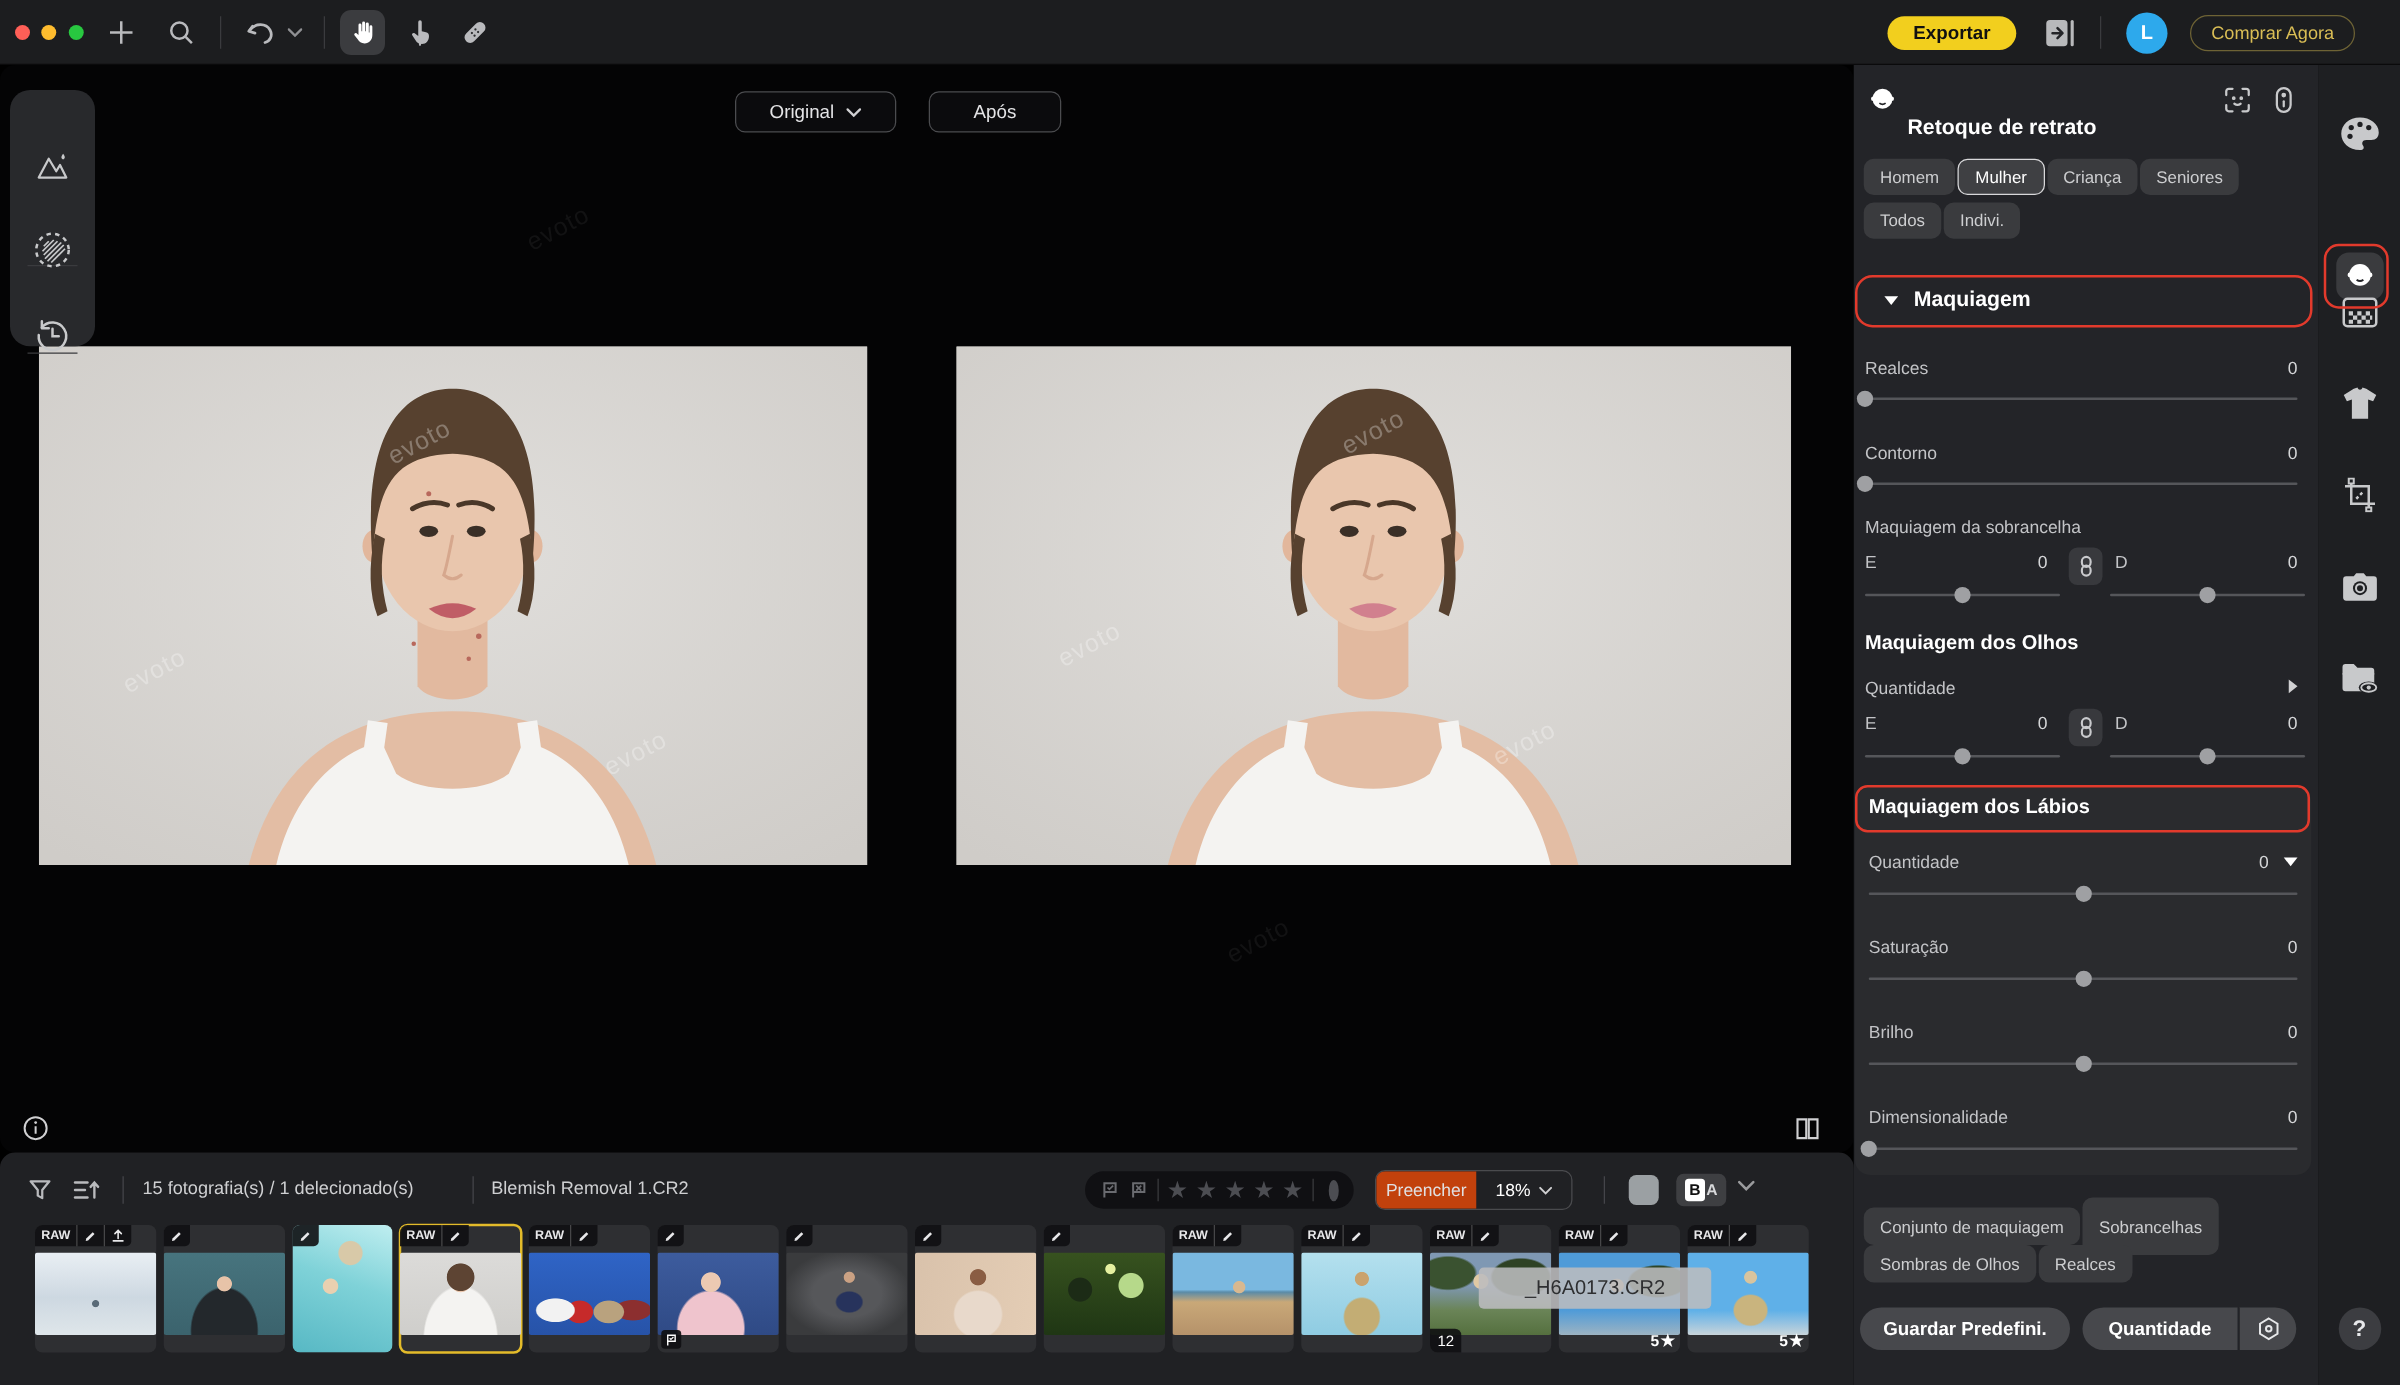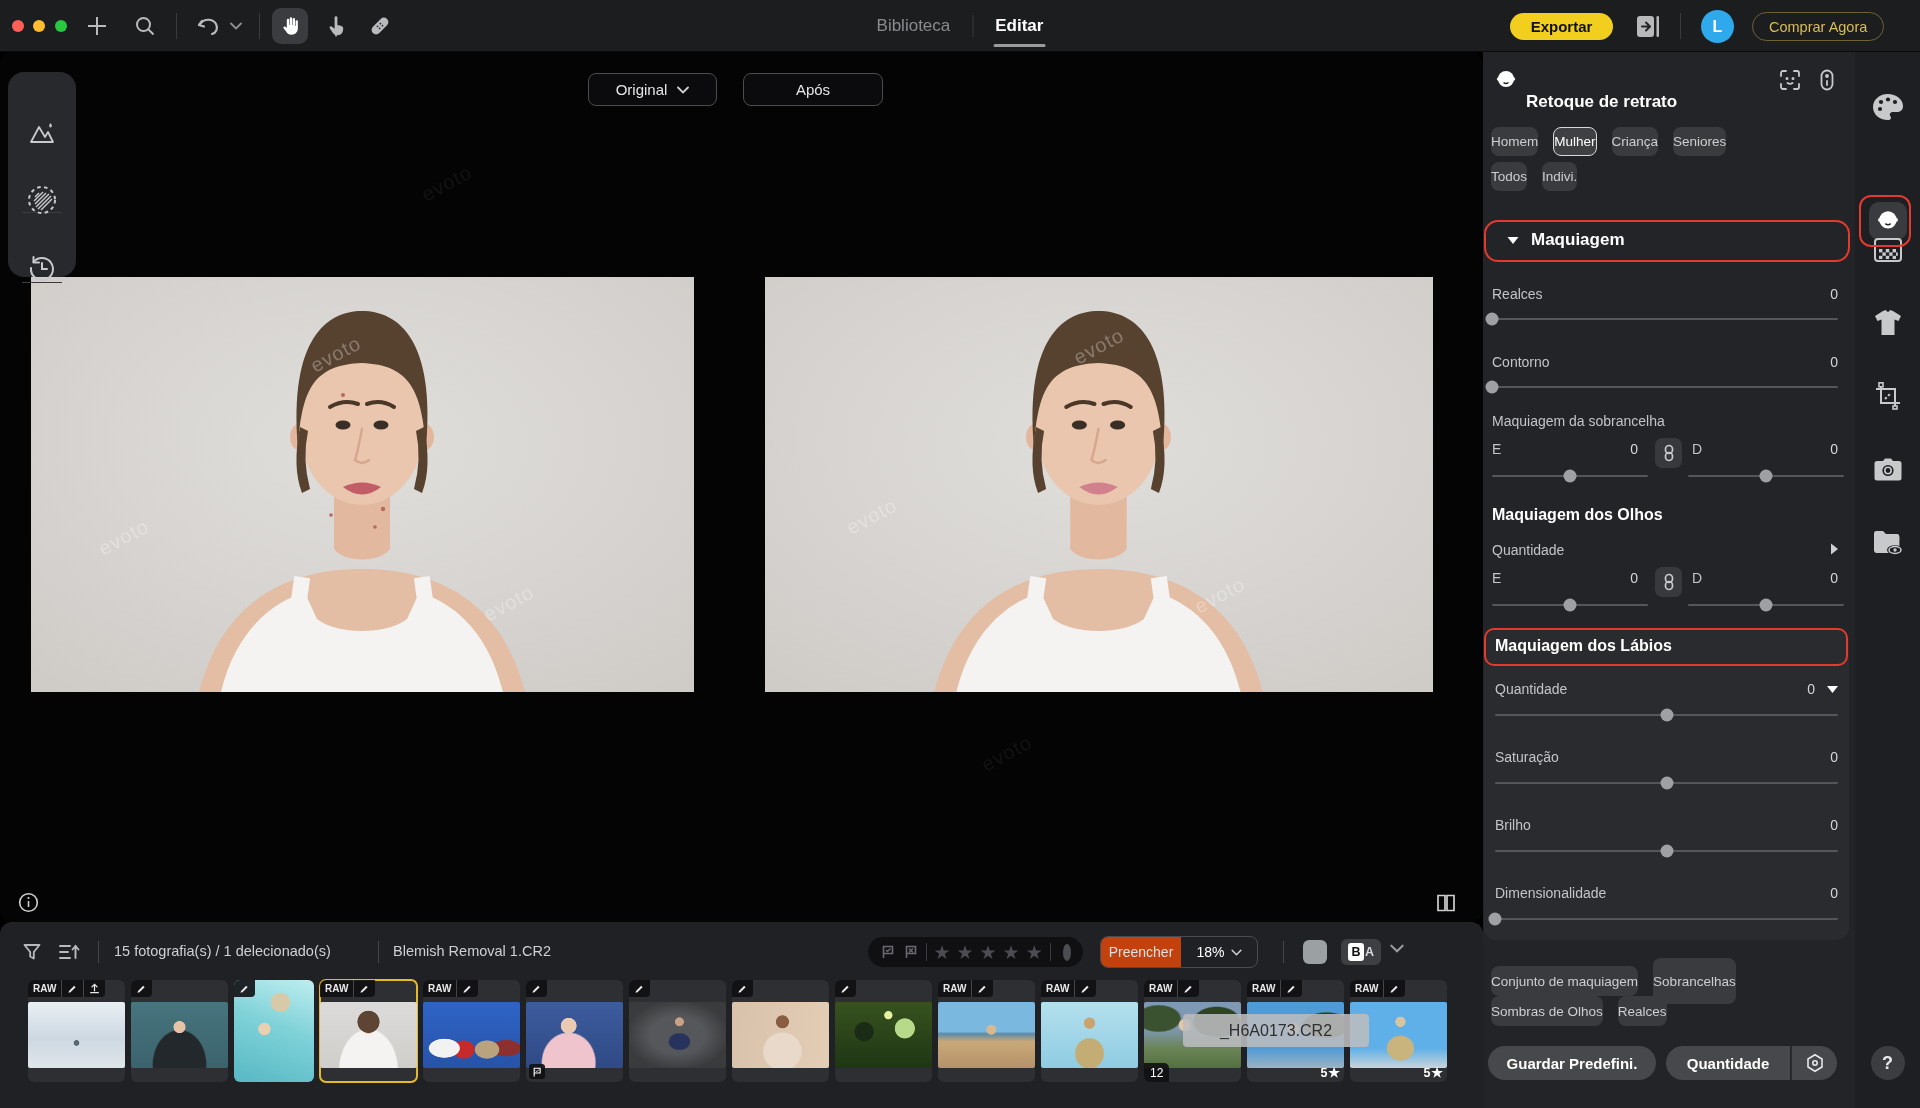--- a/index.html
+++ b/index.html
@@ -150,23 +150,23 @@
              linear-gradient(180deg,#4f9bd8 0 70%,#9cb3c2 100%); }
   .sc-sky-model { background:radial-gradient(circle at 52% 30%, #d8c49e 0 7%, transparent 8%),
              radial-gradient(ellipse at 52% 70%, #c9b47e 0 18%, transparent 20%),
              linear-gradient(180deg,#5fb0e8 0 70%,#c8d4da 100%); }
 
   
   .panel { position:absolute; left:1483px; top:52px; width:372px; height:1056px;
            background:#232428; z-index:12; }
   .p-abs { position:absolute; }
   .p-title { font-size:17px; font-weight:bold; color:#fff;margin-top:23px; }
-  .chip { height:29px; padding:0 0; background:#3a3b3e; border-radius:8px; color:#cdced0;
+  .chip { height:29px; padding:0 13px; background:#3a3b3e; border-radius:8px; color:#cdced0;
           font-size:13.5px; display:inline-flex; align-items:center; justify-content:center;
-          margin-right:15px; cursor:pointer; white-space:nowrap; }
+          margin-right:2px; cursor:pointer; white-space:nowrap; }
   .chip.on { border:1.5px solid #d8d8da; color:#fff; background:#3f4043; }
   .red-box { position:absolute; border:2.5px solid #e23a2c; border-radius:14px; pointer-events:none; z-index:5; }
   .sec-h { font-size:16px; font-weight:bold; color:#fff; }
   .lbl { font-size:14px; color:#c3c4c7; }
   .val { font-size:14px; color:#d5d6d8; text-align:right; }
   .track { position:absolute; height:2px; background:#55565a; border-radius:1px; cursor:pointer; }
   .knob { position:absolute; top:50%; width:13px; height:13px; border-radius:50%;
           background:#9fa0a3; transform:translate(-50%,-50%); cursor:pointer; }
   .link-btn { position:absolute; width:27px; height:30px; background:#38393d; border-radius:7px;
           display:flex; align-items:center; justify-content:center; color:#c9cacd; cursor:pointer; }
@@ -192,21 +192,21 @@
 <div class="canvas">
   <span class="wm dark" style="left:420px; top:120px;">evoto</span>
   <span class="wm dark" style="left:980px; top:690px;">evoto</span>
 
   <div class="view-btn" style="left:588px; width:129px;">
     <span>Original</span>
     <svg width="12" height="8" viewBox="0 0 12 8">
         <path d="M1 1.5 L6 6.5 L11 1.5" stroke="#d0d0d2" stroke-width="1.8" fill="none" stroke-linecap="round"></path>
       </svg>
   </div>
-  <div class="view-btn" style="left:743px; width:140px;">
+  <div class="view-btn" style="left:743px; width:106px;">
     <span>Após</span>
   </div>
 
   <div class="photo" style="left:31px; width:663px;" id="photo-original">
       <svg viewBox="0 0 663 415" width="100%" height="100%" preserveAspectRatio="none">
         <rect width="663" height="415" fill="#d8d6d3"></rect>
         <rect width="663" height="415" fill="url(#shade0)"></rect>
         <defs>
           <radialGradient id="shade0" cx="50%" cy="40%" r="75%">
             <stop offset="0%" stop-color="#e0dedb"></stop>
@@ -365,25 +365,20 @@
       <g transform="rotate(-45 12 12)">
         <rect x="2" y="7.5" width="20" height="9" rx="4.5" fill="#b9babd"></rect>
         <circle cx="10" cy="10.5" r="0.9" fill="#2a2b2d"></circle>
           <circle cx="14" cy="10.5" r="0.9" fill="#2a2b2d"></circle>
         <circle cx="10" cy="13.5" r="0.9" fill="#2a2b2d"></circle>
           <circle cx="14" cy="13.5" r="0.9" fill="#2a2b2d"></circle>
       </g>
     </svg>
   </span>
 
-  <div class="tabs">
-    <span class="tab">Biblioteca</span>
-    <span class="tab-sep"></span>
-    <span class="tab active">Editar</span>
-  </div>
 
   <div class="export-btn">Exportar</div>
   <span class="exporto-btn">
     <svg width="28" height="25" viewBox="0 0 28 25">
       <rect x="3" y="2" width="17" height="21" rx="3" fill="#b8b9bb"></rect>
       <path d="M8 12.5 h7 M12 8.5 l4 4 l-4 4" stroke="#232427" stroke-width="2" fill="none" stroke-linecap="round" stroke-linejoin="round"></path>
       <rect x="22.5" y="2" width="2.5" height="21" rx="1.2" fill="#b8b9bb"></rect>
     </svg>
   </span>
   <span class="tb-div" style="left:1680px;"></span>

